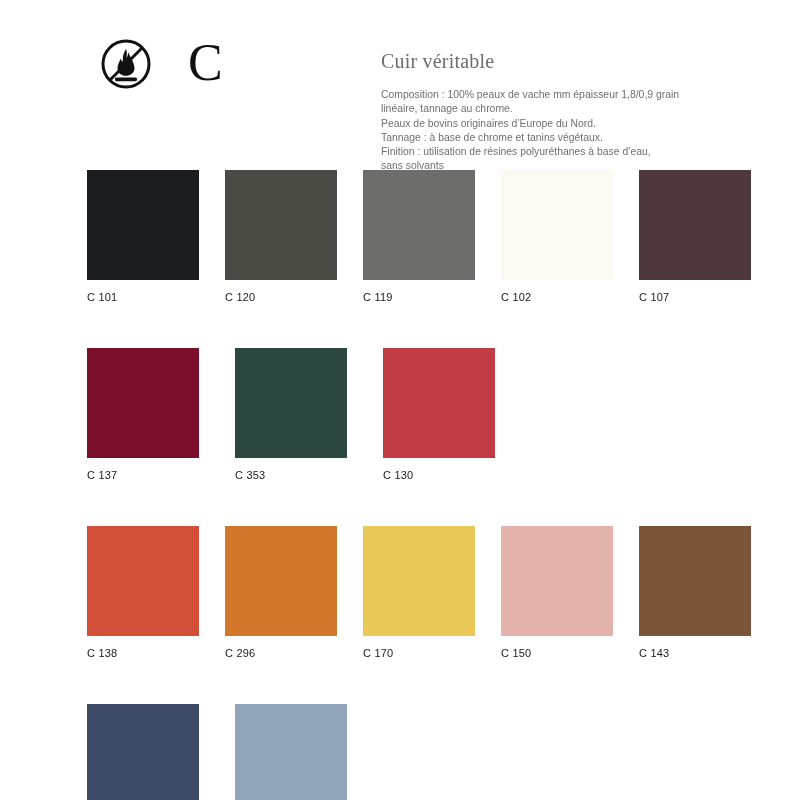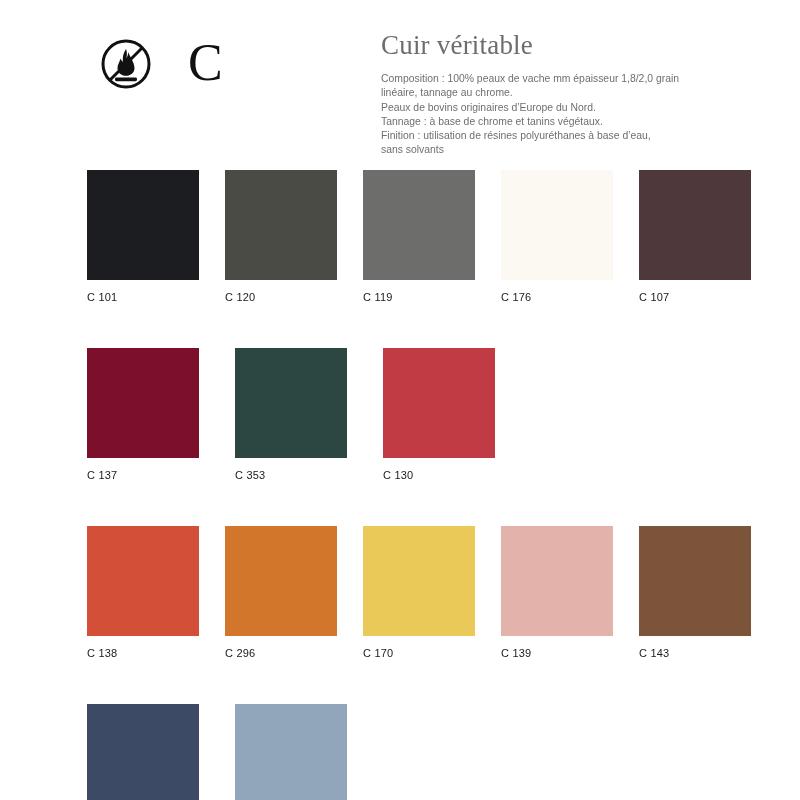--- a/index.html
+++ b/index.html
@@ -60,25 +60,25 @@
 
   .info-zone {
     position: absolute;
     left: 381px;
     top: 30px;
     width: 330px;
   }
 
   .info-title {
     font-family: "Liberation Serif", serif;
-    font-size: 27px;
+    font-size: 20px;
     line-height: 30px;
     color: #6d6d6d;
     font-weight: 400;
-    margin: 0 0 12px 0;
+    margin: 16px 0 12px 0;
     letter-spacing: 0.2px;
   }
 
   .info-body {
     font-family: "Liberation Sans", sans-serif;
     font-size: 10.4px;
     line-height: 14.3px;
     color: #6f6f6f;
     margin: 0;
     white-space: pre-line;
@@ -135,21 +135,21 @@
                    C30.7 37.8 34.5 34.6 34.5 30.2 C34.5 24.6 30.2 19.4 28.4 14.2
                    C27.9 16.9 27.4 18.6 26.4 20 C27.1 16.8 27.2 13.9 26 11 Z" fill="#111111"></path>
           <rect x="15" y="39.6" width="22" height="3.6" rx="1.4" fill="#111111"></rect>
         </svg>
       </span>
       <span class="category-letter">C</span>
     </div>
 
     <div class="info-zone">
       <h1 class="info-title">Cuir véritable</h1>
-      <p class="info-body">Composition : 100% peaux de vache mm épaisseur 1,8/2,0 grain
+      <p class="info-body">Composition : 100% peaux de vache mm épaisseur 1,8/0,9 grain
 linéaire, tannage au chrome.
 Peaux de bovins originaires d’Europe du Nord.
 Tannage : à base de chrome et tanins végétaux.
 Finition : utilisation de résines polyuréthanes à base d’eau,
 sans solvants</p>
     </div>
 
   </div>
 
   <div class="grid">
@@ -161,21 +161,21 @@
         <div class="swatch-cell">
           <span class="swatch-chip" style="background: rgb(75, 75, 70);"></span>
           <span class="swatch-label">C 120</span>
         </div>
         <div class="swatch-cell">
           <span class="swatch-chip" style="background: rgb(109, 109, 108);"></span>
           <span class="swatch-label">C 119</span>
         </div>
         <div class="swatch-cell">
           <span class="swatch-chip" style="background: rgb(251, 249, 242);"></span>
-          <span class="swatch-label">C 176</span>
+          <span class="swatch-label">C 102</span>
         </div>
         <div class="swatch-cell">
           <span class="swatch-chip" style="background: rgb(78, 56, 59);"></span>
           <span class="swatch-label">C 107</span>
         </div>
       </div>
       <div class="grid-row">
         <div class="swatch-cell">
           <span class="swatch-chip" style="background: rgb(124, 15, 44);"></span>
           <span class="swatch-label">C 137</span>
@@ -197,21 +197,21 @@
         <div class="swatch-cell">
           <span class="swatch-chip" style="background: rgb(209, 118, 42);"></span>
           <span class="swatch-label">C 296</span>
         </div>
         <div class="swatch-cell">
           <span class="swatch-chip" style="background: rgb(235, 201, 89);"></span>
           <span class="swatch-label">C 170</span>
         </div>
         <div class="swatch-cell">
           <span class="swatch-chip" style="background: rgb(227, 178, 171);"></span>
-          <span class="swatch-label">C 139</span>
+          <span class="swatch-label">C 150</span>
         </div>
         <div class="swatch-cell">
           <span class="swatch-chip" style="background: rgb(124, 84, 58);"></span>
           <span class="swatch-label">C 143</span>
         </div>
       </div>
       <div class="grid-row">
         <div class="swatch-cell">
           <span class="swatch-chip" style="background: rgb(60, 74, 102);"></span>
         </div>

